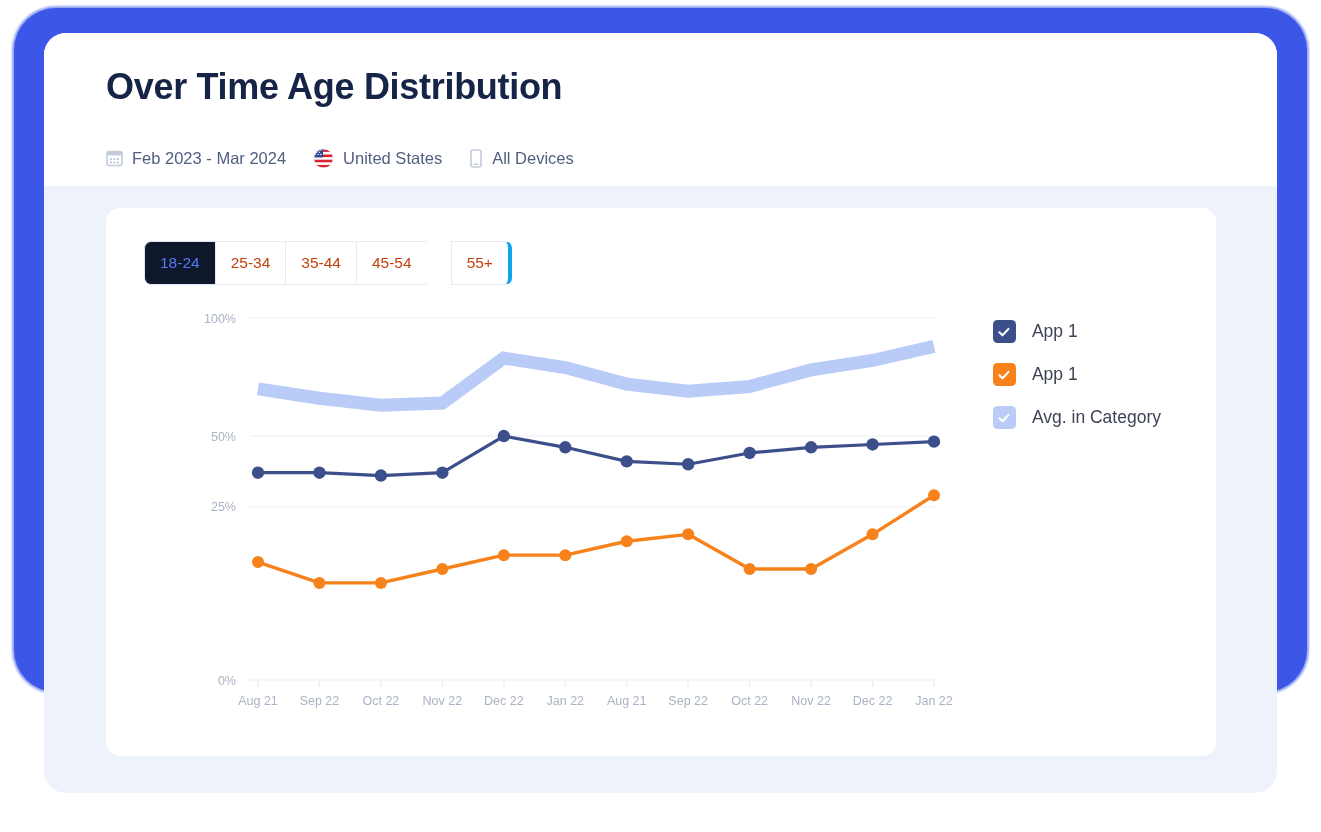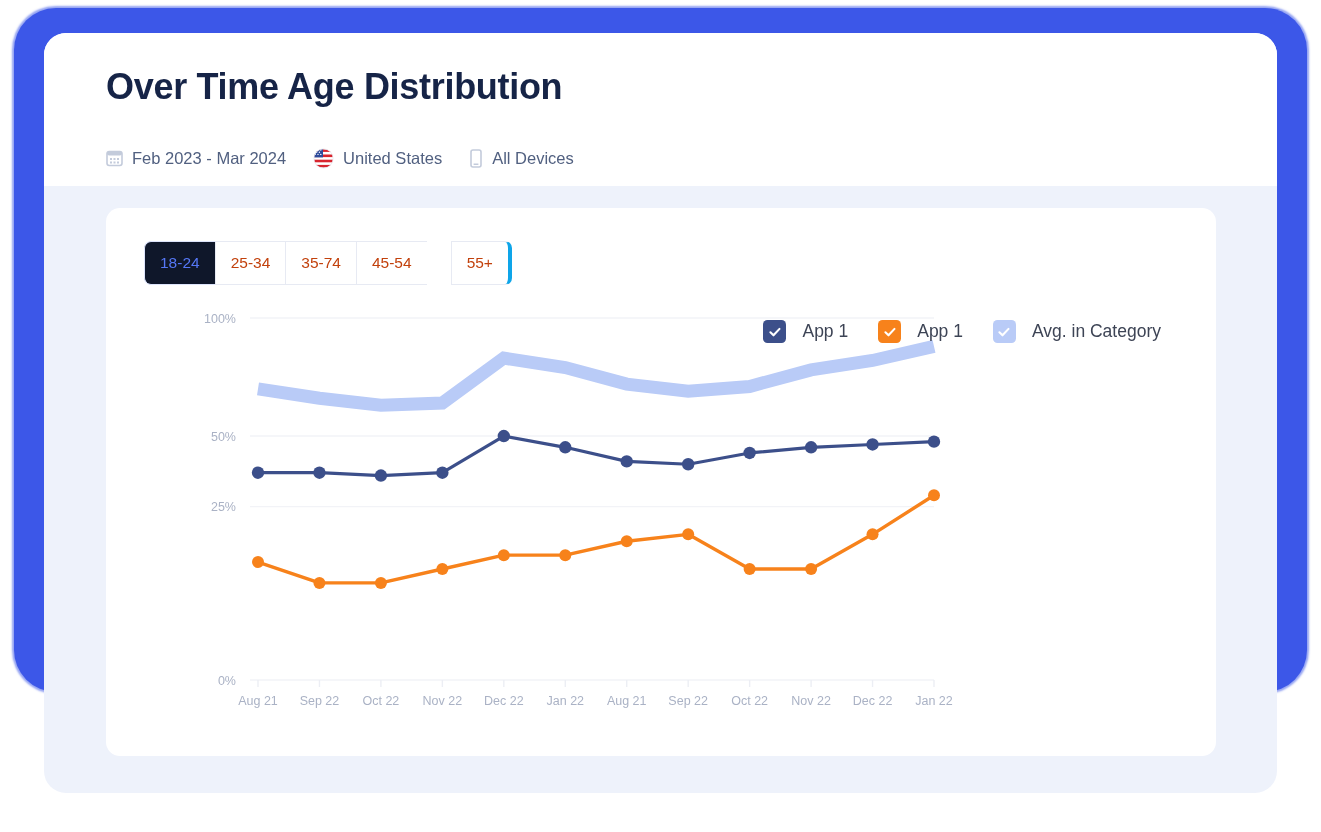--- a/index.html
+++ b/index.html
@@ -148,22 +148,22 @@
   }
   .ytick-label { text-anchor: end; }
   .xtick-label { text-anchor: middle; }
 
   
   #legend {
     position: absolute;
     right: 55px;
     top: 112px;
     display: flex;
-    flex-direction: row;
-    gap: 30px;
+    flex-direction: column;
+    gap: 20px;
   }
   .legend-item {
     display: flex;
     align-items: center;
     gap: 16px;
     cursor: pointer;
   }
   .legend-box {
     width: 23px;
     height: 23px;
@@ -255,21 +255,21 @@
 
       </div>
     </div>
 
     <div id="body-area">
       <div id="chart-card">
 
         <div id="age-tabs">
           <div class="age-tab active">18-24</div>
           <div class="age-tab">25-34</div>
-          <div class="age-tab">35-74</div>
+          <div class="age-tab">35-44</div>
           <div class="age-tab">45-54</div>
           <div class="age-tab">55+</div>
         </div>
 
         <div id="plot-wrap">
           <svg id="plot-svg" width="1110" height="420" viewBox="0 0 1110 420">
             <g id="gridlines">
                 <line x1="144" y1="372" x2="828" y2="372" stroke="#f2f3f7" stroke-width="1.4"></line>
                 <line x1="144" y1="198.602" x2="828" y2="198.602" stroke="#f2f3f7" stroke-width="1.4"></line>
                 <line x1="144" y1="128.012" x2="828" y2="128.012" stroke="#f2f3f7" stroke-width="1.4"></line>

